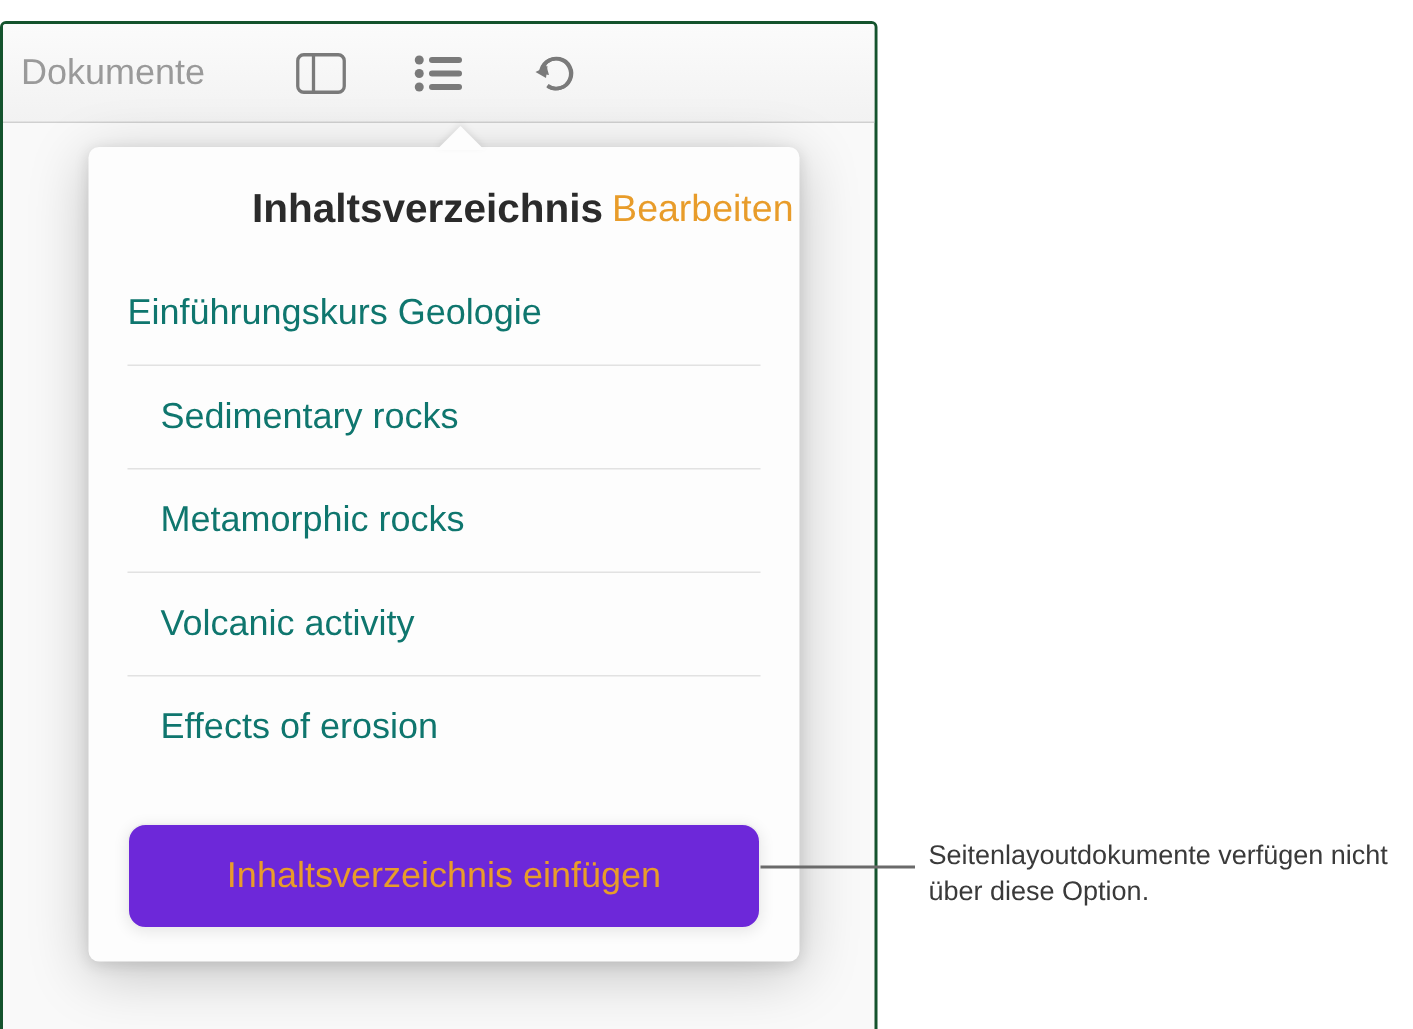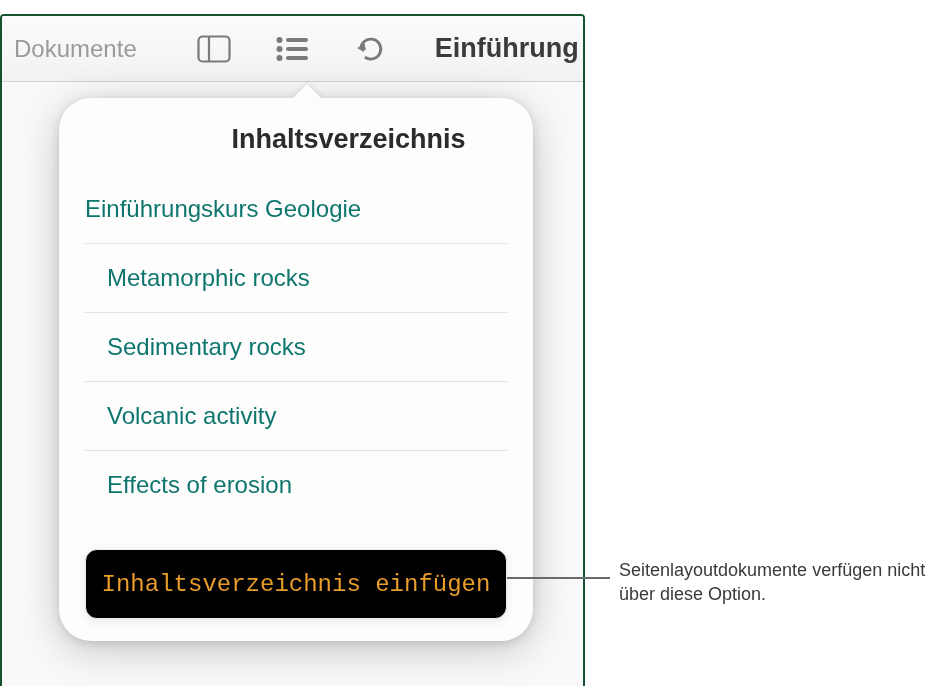--- a/index.html
+++ b/index.html
@@ -59,21 +59,21 @@
       color: #3b3b3b;
       font-weight: 600;
       margin-left: 18px;
     }
     .popover {
       position: absolute;
       left: 57px;
       top: 82px;
       width: 474px;
       background: #fdfdfd;
-      border-radius: 32px;
+      border-radius: 7px;
       box-shadow: 0 8px 40px rgba(0,0,0,0.22), 0 2px 10px rgba(0,0,0,0.12);
       padding: 26px 0 22px 0;
     }
     .popover::before {
       content: "";
       position: absolute;
       top: -14px;
       left: 232px;
       width: 0;
       height: 0;
@@ -118,32 +118,31 @@
       padding-top: 26px;
     }
     .toc-item.level-1 {
       padding-left: 22px;
     }
     .toc-item:last-child {
       border-bottom: none;
     }
     .insert-btn {
       margin: 30px 26px 0 26px;
-      background: #000000;
+      background: #6d28d9;
       border: 1px solid #eee;
       border-radius: 12px;
       box-shadow: 0 2px 10px rgba(0,0,0,0.09);
       height: 70px;
       display: flex;
       align-items: center;
       justify-content: center;
       font-size: 24px;
       color: #e89c2a;
       font-weight: 500;
-      font-family: Liberation Mono, monospace;
     }
     .callout {
       position: absolute;
       left: 619px;
       top: 558px;
       width: 310px;
     }
     .callout-text {
       font-size: 18px;
       color: #3a3a3a;
@@ -184,31 +183,31 @@
       </span>
       <span class="icon-btn">
         <svg width="32" height="32" viewBox="0 0 32 32" fill="none" stroke="#7a7a7a" stroke-width="2.4">
           <path d="M 7 16 A 10 10 0 1 1 11 24"></path>
           <polyline points="10,10 6,16 12,17" fill="#7a7a7a" stroke="none"></polyline>
           <path d="M 6.5 16 A 10 10 0 1 1 11 24.5"></path>
           <polygon points="3,15 11,11 10,19" fill="#7a7a7a" stroke="none"></polygon>
         </svg>
       </span>
     </div>
-    <span class="document-title">Einführung</span>
   </div>
 
   <div class="popover">
     <div class="popover-header">
       <span class="popover-title">Inhaltsverzeichnis</span>
+      <span class="edit-link">Bearbeiten</span>
     </div>
     <ul class="toc-list">
       <li class="toc-item level-0">Einführungskurs Geologie</li>
+      <li class="toc-item level-1">Sedimentary rocks</li>
       <li class="toc-item level-1">Metamorphic rocks</li>
-      <li class="toc-item level-1">Sedimentary rocks</li>
       <li class="toc-item level-1">Volcanic activity</li>
       <li class="toc-item level-1">Effects of erosion</li>
     </ul>
     <div class="insert-btn">Inhaltsverzeichnis einfügen</div>
   </div>
 
 </div>
 
 <div class="callout-line"></div>
 <div class="callout">

